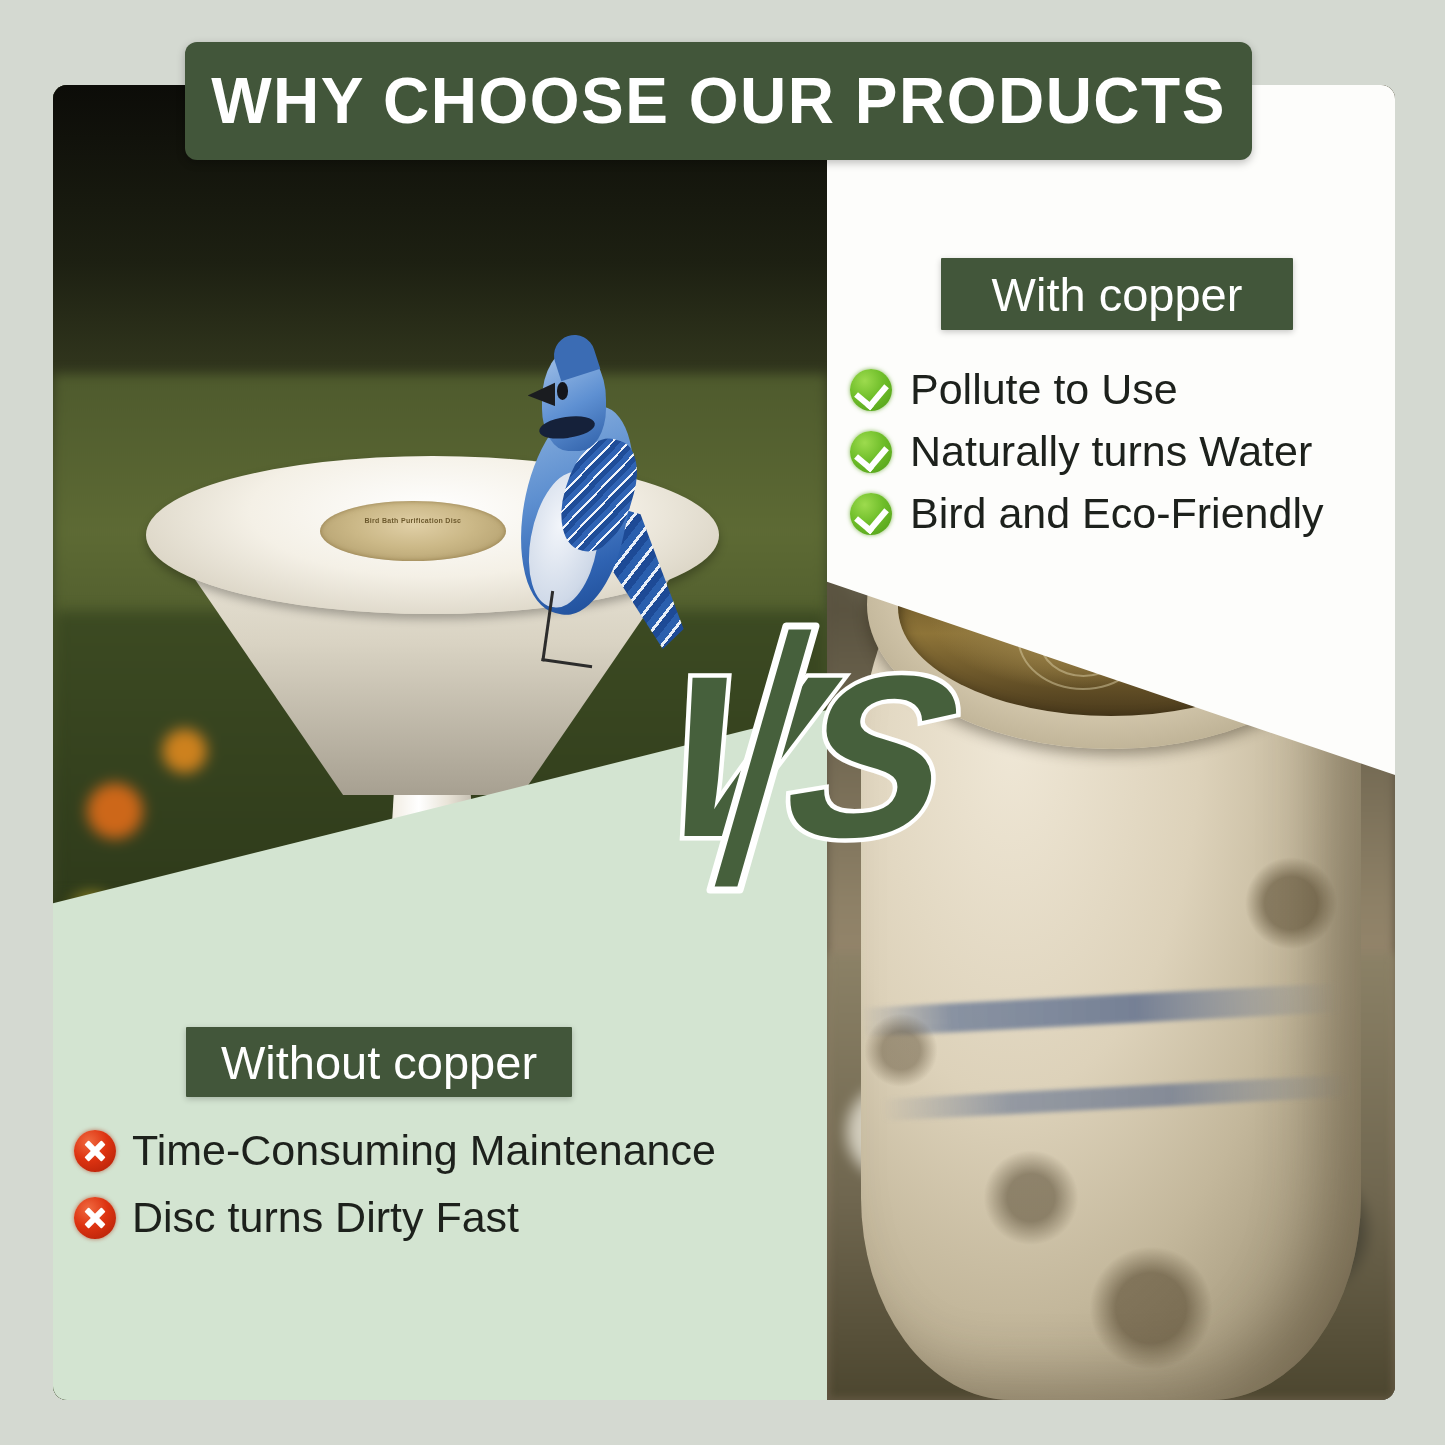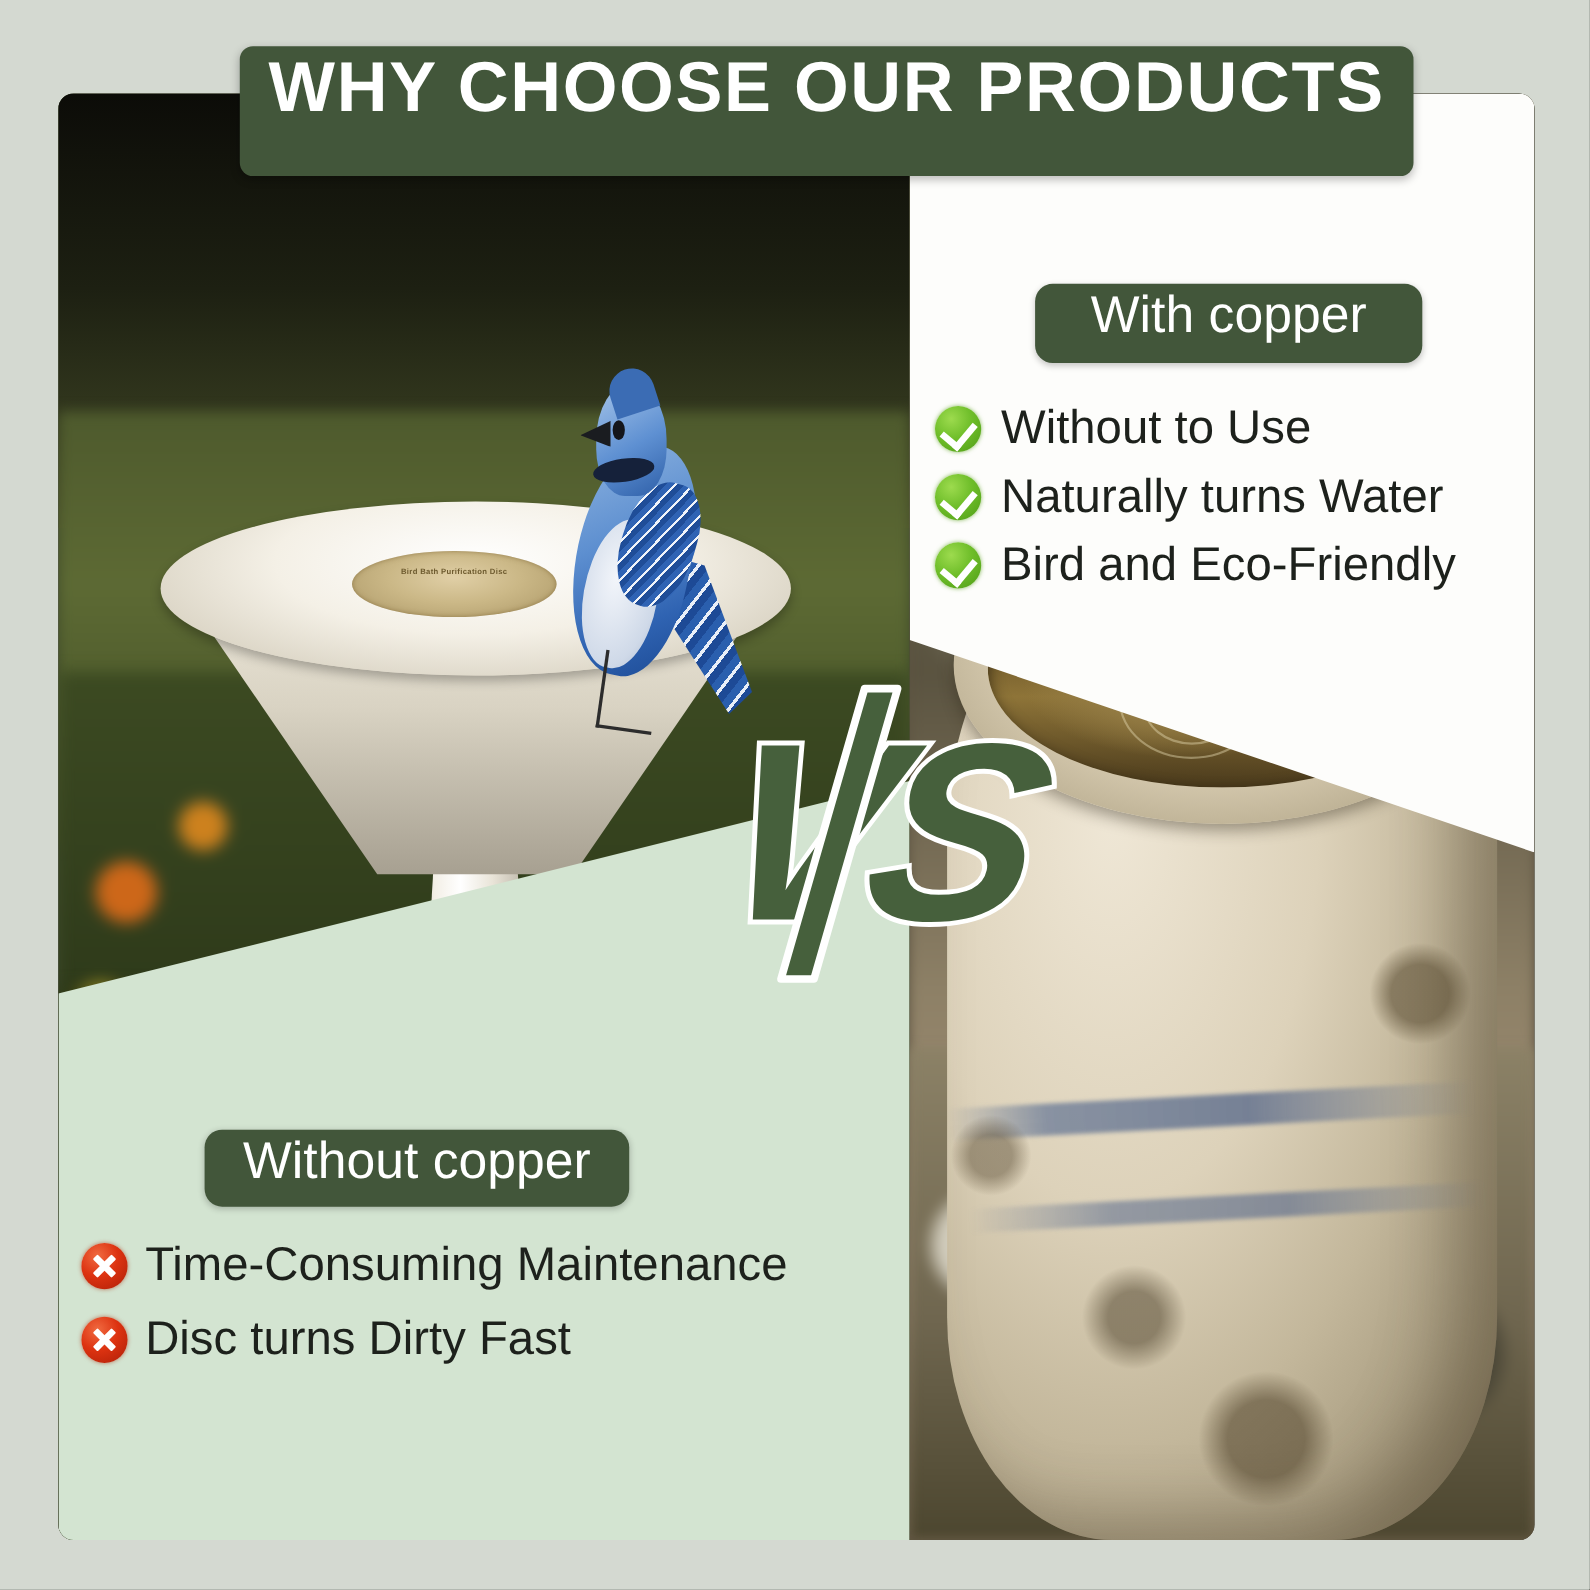--- a/index.html
+++ b/index.html
@@ -284,39 +284,38 @@
     z-index: 2;
   }
 
   
   .title-bar {
     position: absolute;
     left: 185px; top: 42px;
     width: 1067px; height: 118px;
     background: #42563a;
     border-radius: 12px;
-    display: flex; justify-content: center;
+    display: flex; align-items: center; justify-content: center;
     z-index: 10;
     box-shadow: 0 3px 8px rgba(0,0,0,.25);
-    margin-left: 33px;
   }
   .title-bar span {
     color: #ffffff;
     font-size: 64px;
     font-weight: bold;
     letter-spacing: 1.5px;
     white-space: nowrap;
   }
 
   
   .badge {
     position: absolute;
     background: #42563a;
-    border-radius: 16px;
-    display: flex; align-items: flex-start; justify-content: center;
+    border-radius: 1px;
+    display: flex; align-items: center; justify-content: center;
     z-index: 12;
     box-shadow: 0 2px 6px rgba(0,0,0,.22);
   }
   .badge span {
     color: #ffffff; font-size: 47px; white-space: nowrap;
   }
   #badge-with   { left: 941px; top: 258px; width: 352px; height: 72px; }
   #badge-without{ left: 186px; top: 1027px; width: 386px; height: 70px; }
 
   
@@ -441,21 +440,21 @@
     <span>WHY CHOOSE OUR PRODUCTS</span>
   </div>
 
   <div class="badge" id="badge-with">
     <span>With copper</span>
   </div>
 
   <div class="feature-list" id="list-pros">
     <div class="feature-row">
       <span class="ico check"></span>
-      <span class="label">Without to Use</span>
+      <span class="label">Pollute to Use</span>
     </div>
     <div class="feature-row">
       <span class="ico check"></span>
       <span class="label">Naturally turns Water</span>
     </div>
     <div class="feature-row">
       <span class="ico check"></span>
       <span class="label">Bird and Eco-Friendly</span>
     </div>
   </div>

